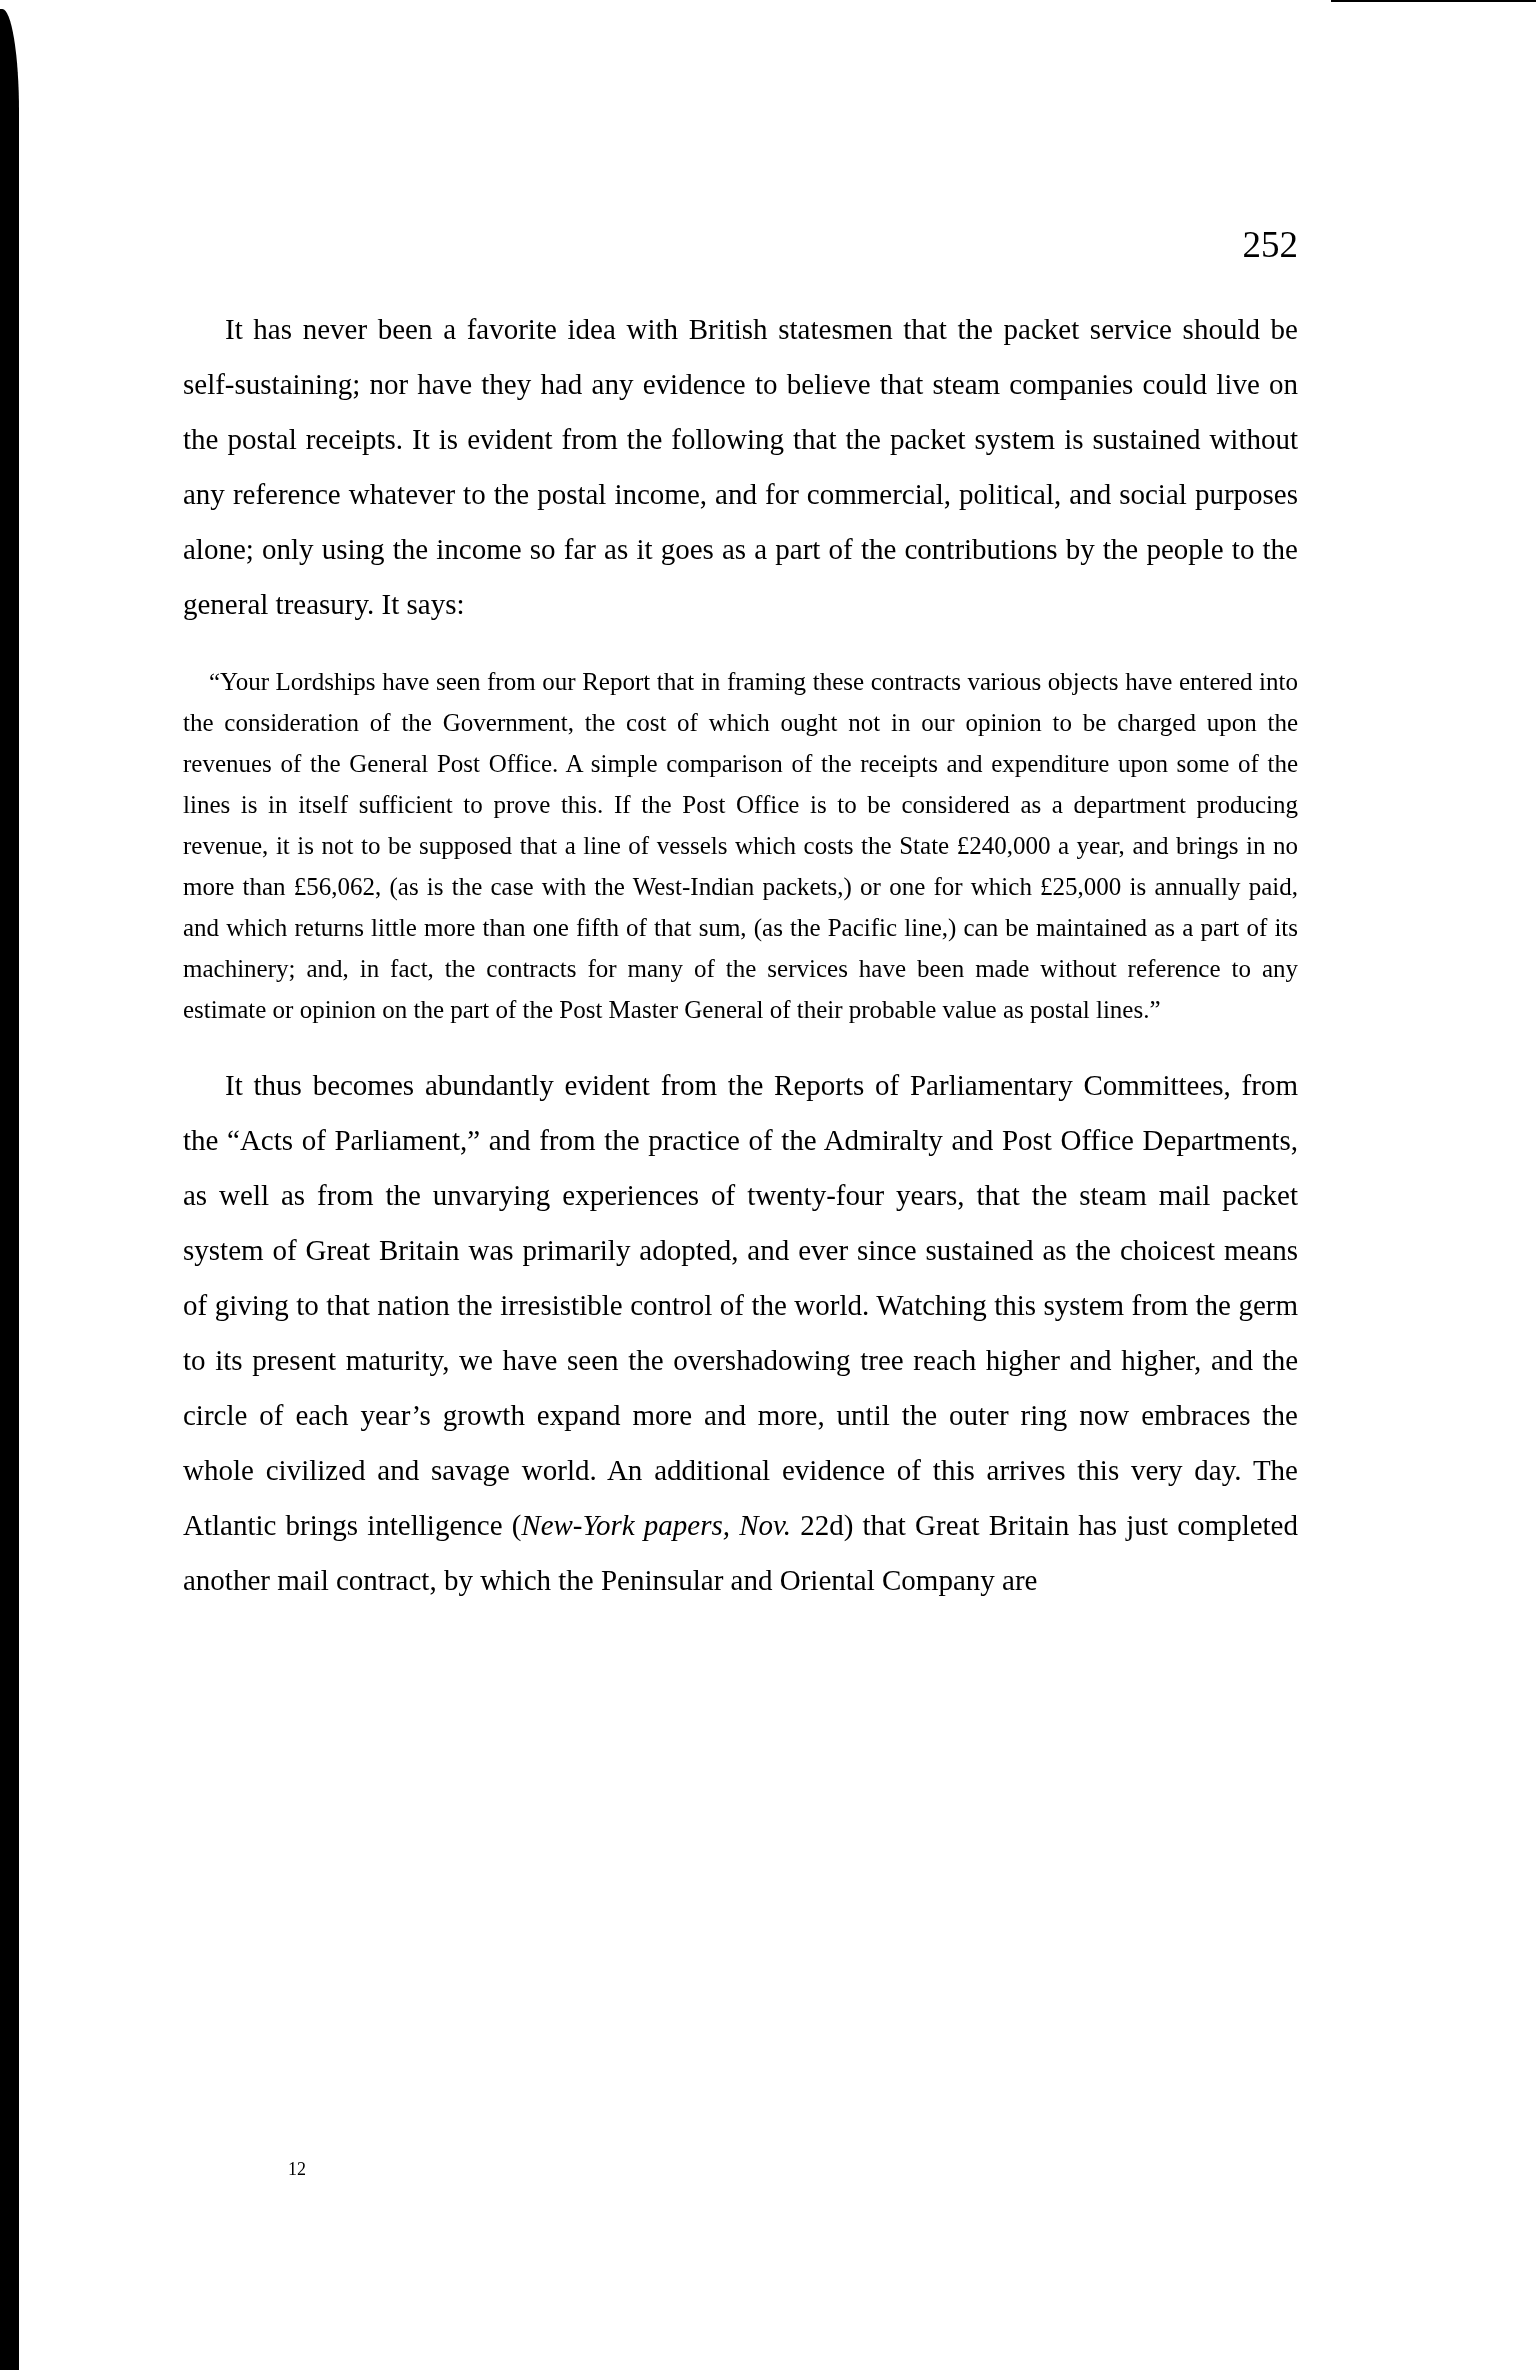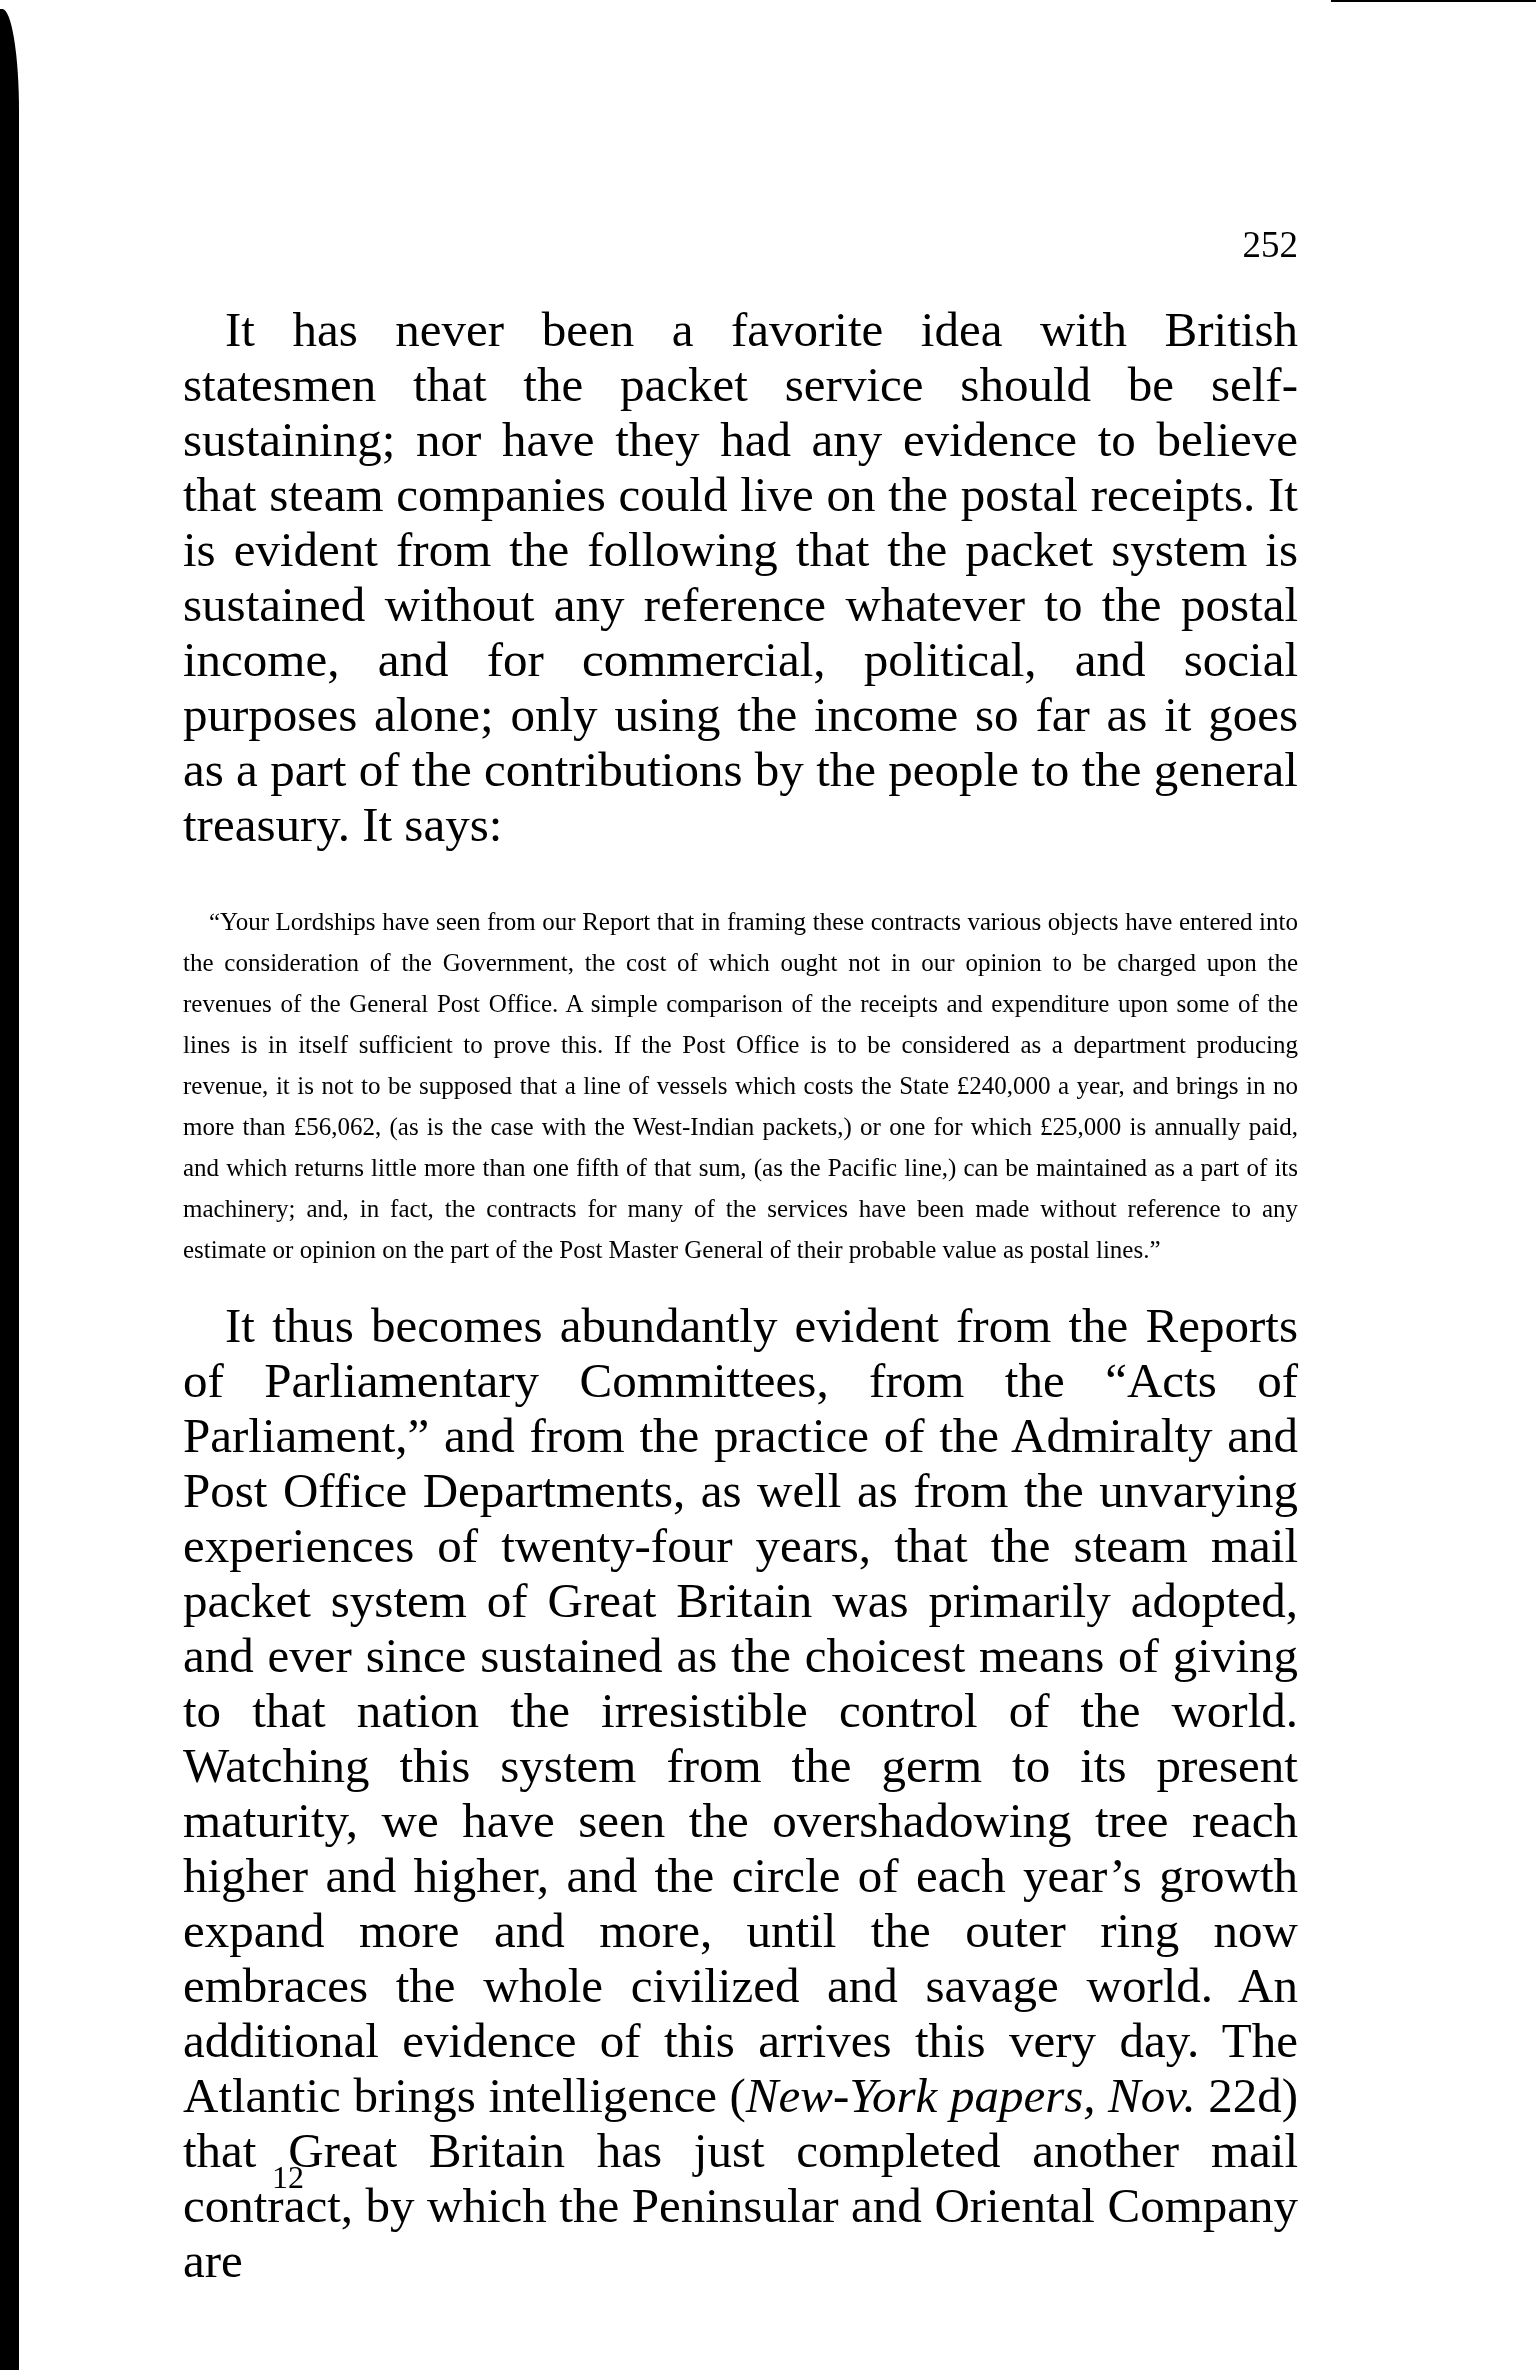--- a/index.html
+++ b/index.html
@@ -3,25 +3,25 @@
 <meta charset="utf-8">
 <style>
   html, body { margin: 0; padding: 0; background: #ffffff; }
   body { width: 1536px; height: 2371px; position: relative; overflow: hidden; font-family: "Liberation Serif", "DejaVu Serif", serif; color: #000; }
   .left-edge { position: absolute; left: 0; top: 9.3px; width: 18.6px; height: 2362px; background: #000; border-top-right-radius: 16.7px 102px; }
   .top-rule { position: absolute; top: 0; left: 1331px; width: 205px; height: 1.9px; background: #000; }
   .page { position: absolute; left: 183px; top: 223px; width: 1115px; }
   .running-head { position: relative; height: 56px; }
   .running-title { position: absolute; left: 225px; top: 9.3px; font-size: 26px; letter-spacing: 0.9px; white-space: nowrap; }
   .page-number { position: absolute; right: 0; top: 0; font-size: 37px; }
-  .body-text { font-size: 49px; line-height: 55px; text-align: justify; }
+  .body-text { font-size: 29px; line-height: 55px; text-align: justify; }
   .para-1 { margin-top: 23px; text-indent: 42px; }
   .quote { margin-top: 14px; font-size: 25px; line-height: 41px; text-align: justify; text-indent: 26px; }
   .para-2 { margin-top: 28px; text-indent: 42px; }
-  .signature { position: absolute; left: 272px; top: 2159px; font-size: 32px; text-align: right; }
+  .signature { position: absolute; left: 288px; top: 2159px; font-size: 18px; text-align: right; }
   em { font-style: italic; }
 </style>
 </head>
 <body>
 
 <div class="left-edge"></div>
 <div class="top-rule"></div>
 
 <div class="page">
   <div class="running-head">

